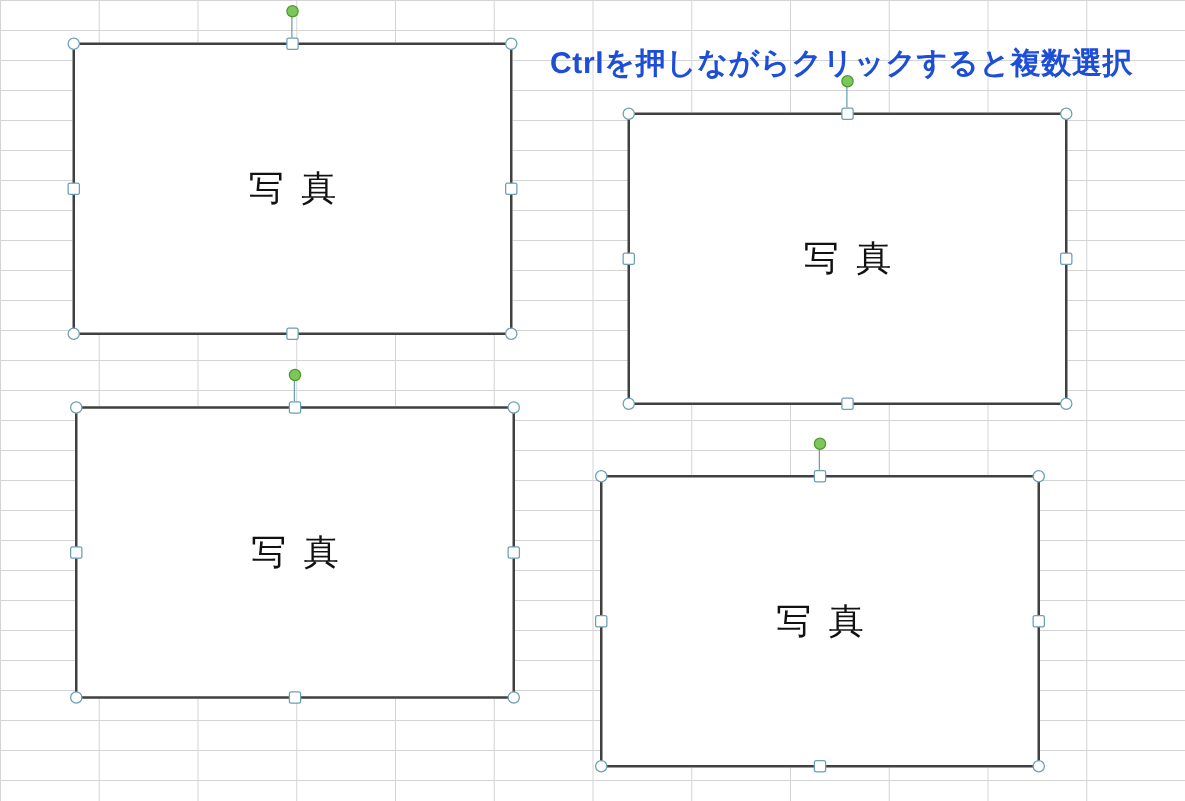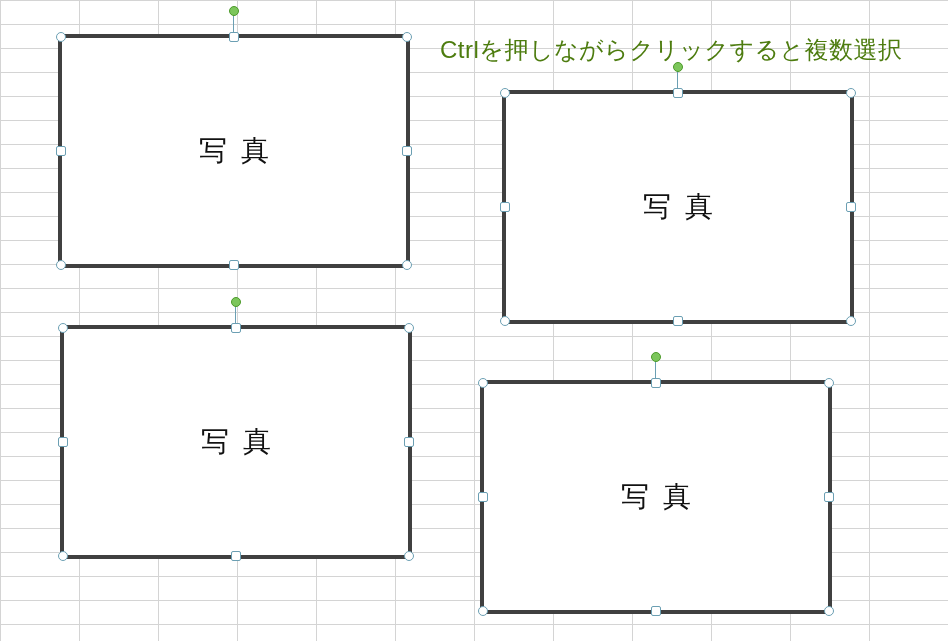--- a/index.html
+++ b/index.html
@@ -24,30 +24,30 @@
         linear-gradient(to bottom, #d4d4d4 1px, transparent 1px);
       background-size: 79px 24px;
       background-position: 0 0;
     }
     
     .instruction {
       position: absolute;
       top: 34px;
       left: 440px;
       font-size: 24px;
-      font-weight: normal;
-      color: #4d7c0f;
+      font-weight: bold;
+      color: #1d4ed8;
       white-space: nowrap;
       letter-spacing: 0.5px;
     }
     
     .shape {
       position: absolute;
       background: #fff;
-      border: 4px solid #404040;
+      border: 2px solid #404040;
       display: flex;
       align-items: center;
       justify-content: center;
     }
     .shape-text {
       font-size: 28px;
       color: #111;
       letter-spacing: 14px;
       margin-left: 14px;
     }

